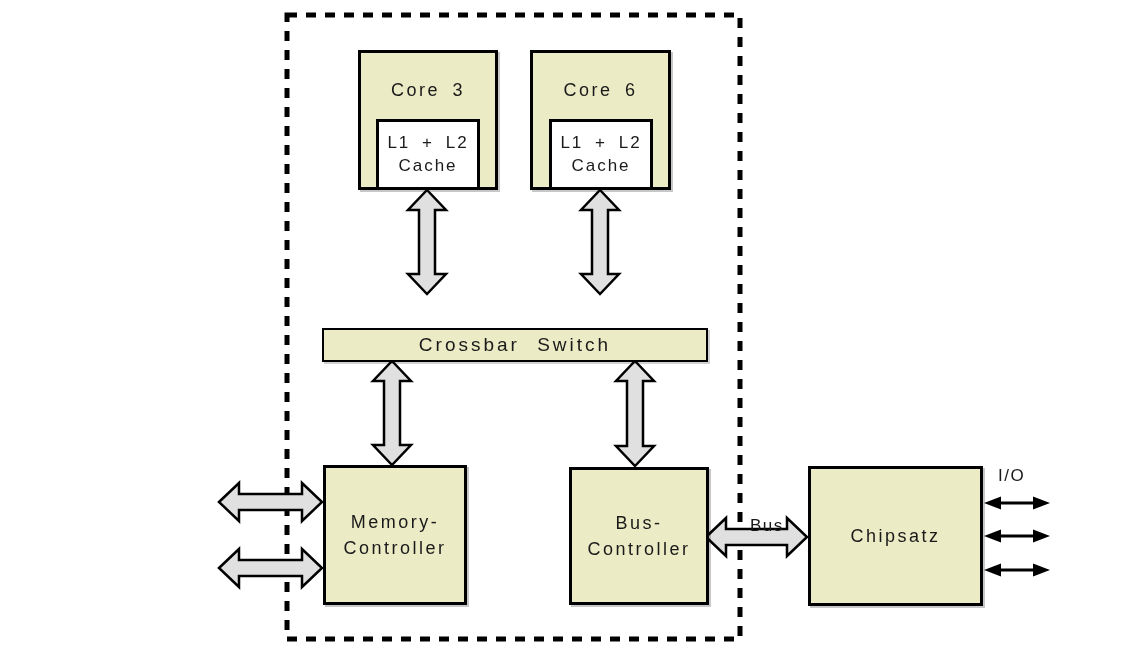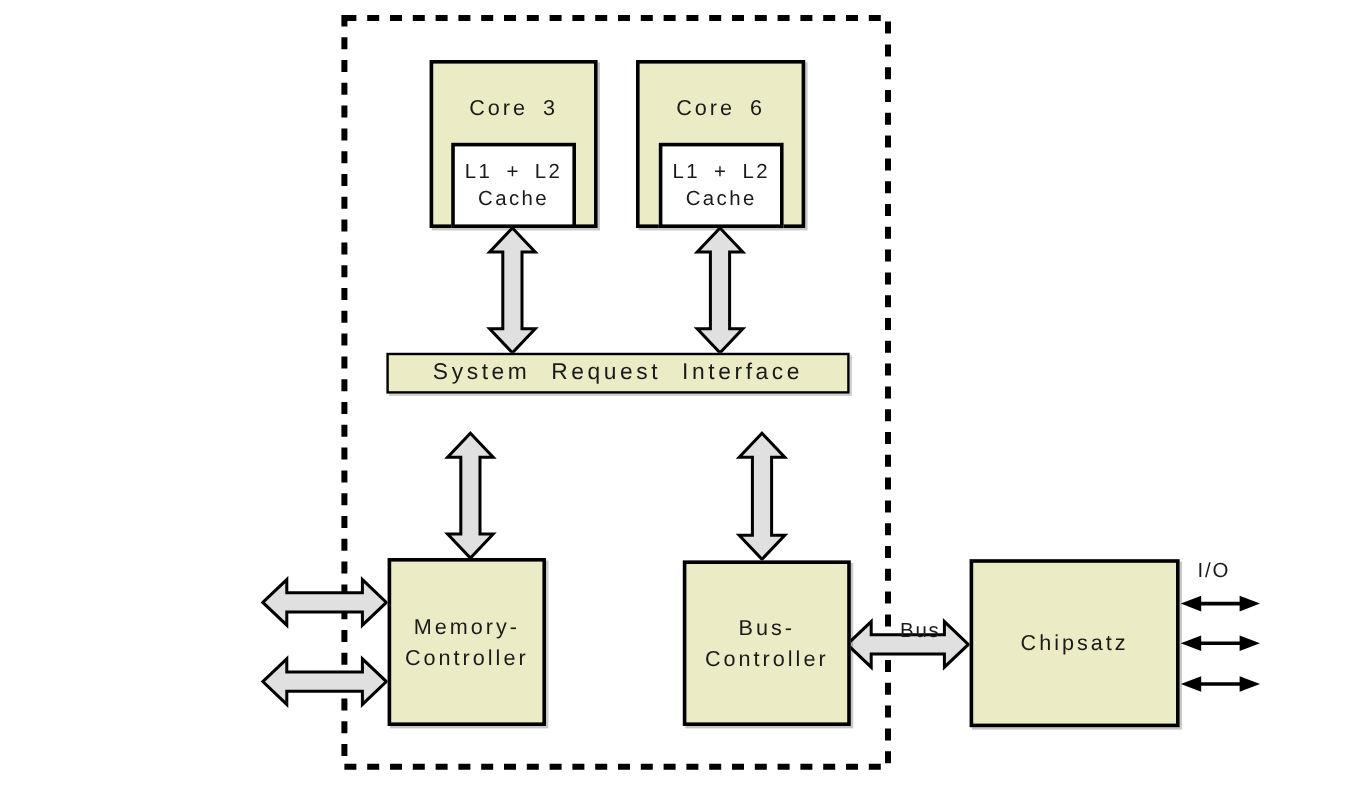--- a/index.html
+++ b/index.html
@@ -50,21 +50,21 @@
     white-space:nowrap;
   }
   
   #core1{left:358px;top:50px;width:140px;height:140px;}
   #core2{left:530px;top:50px;width:141px;height:140px;}
   #cache1{left:376px;top:119px;width:104px;height:71px;}
   #cache2{left:549px;top:119px;width:104px;height:71px;}
   #sri{left:322px;top:294px;width:386px;height:34px;}
   #crossbar{left:322px;top:328px;width:386px;height:34px;}
   #ram{left:80px;top:464px;width:138px;height:140px;}
-  #memctrl{left:323px;top:465px;width:132px;height:140px;}
+  #memctrl{left:323px;top:465px;width:144px;height:140px;}
   #busctrl{left:569px;top:467px;width:140px;height:138px;}
   #chipsatz{left:808px;top:466px;width:175px;height:140px;text-align:center;}
   #bus-label{left:750px;top:516px;}
   #io-label{left:998px;top:466px;}
 </style>
 </head>
 <body>
 
 <div id="canvas">
 
@@ -111,22 +111,22 @@
 
   <div class="node cache" id="cache1">
     <span>L1 + L2</span>
     <span>Cache</span>
   </div>
   <div class="node cache" id="cache2">
     <span>L1 + L2</span>
     <span>Cache</span>
   </div>
 
-  <div class="node bar" id="sri">
-    <span>System Request Interface</span>
+  <div class="node bar" id="crossbar">
+    <span>Crossbar Switch</span>
   </div>
 
 
   <div class="node" id="memctrl">
     <span>Memory-</span>
     <span>Controller</span>
   </div>
 
   <div class="node" id="busctrl">
     <span>Bus-</span>

